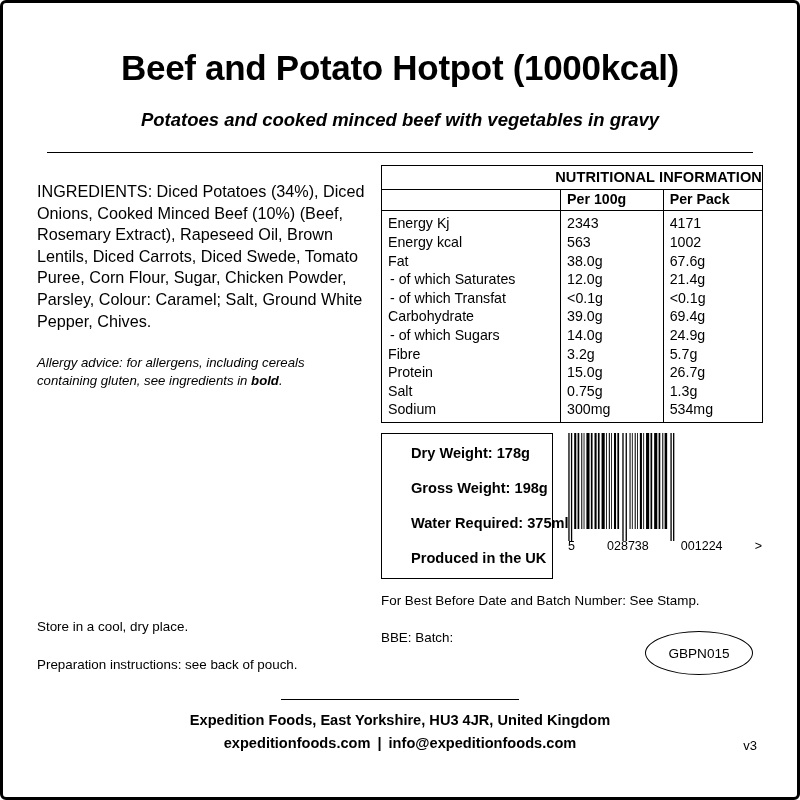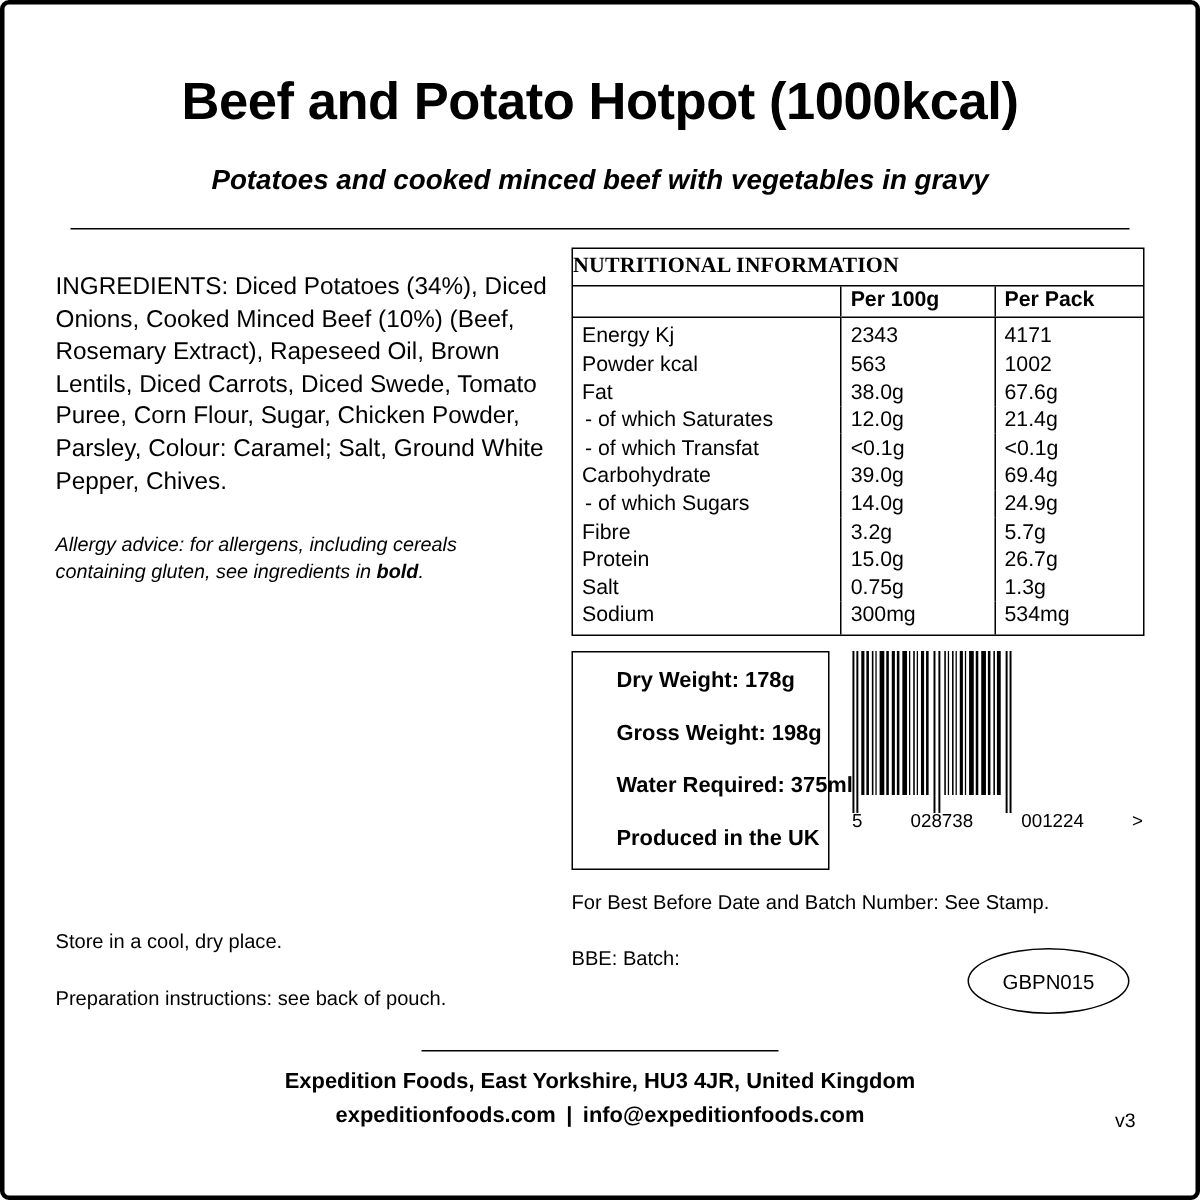--- a/index.html
+++ b/index.html
@@ -82,27 +82,26 @@
     font-style: italic;
   }
   .allergy b { font-weight: bold; }
 
   
   .nutri {
     border: 1.6px solid #000;
     box-sizing: border-box;
   }
   .nutri-title {
-    text-align: left;
+    text-align: right;
     font-size: 14.6px;
     font-weight: bold;
     padding: 3px 0 4px 0;
     border-bottom: 1.4px solid #000;
     letter-spacing: 0.1px;
-    font-family: Liberation Serif, serif;
   }
   table.nt {
     width: 100%;
     border-collapse: collapse;
     font-size: 14.2px;
   }
   table.nt th, table.nt td {
     padding: 1.3px 6px;
     text-align: left;
     vertical-align: top;
@@ -259,21 +258,21 @@
                 <th class="c-pack">Per Pack</th>
               </tr>
             </thead>
             <tbody>
                 <tr class="first">
                   <td class="c-name">Energy Kj</td>
                   <td class="c-100">2343</td>
                   <td class="c-pack">4171</td>
                 </tr>
                 <tr>
-                  <td class="c-name">Powder kcal</td>
+                  <td class="c-name">Energy kcal</td>
                   <td class="c-100">563</td>
                   <td class="c-pack">1002</td>
                 </tr>
                 <tr>
                   <td class="c-name">Fat</td>
                   <td class="c-100">38.0g</td>
                   <td class="c-pack">67.6g</td>
                 </tr>
                 <tr>
                   <td class="c-name indent">- of which Saturates</td>

